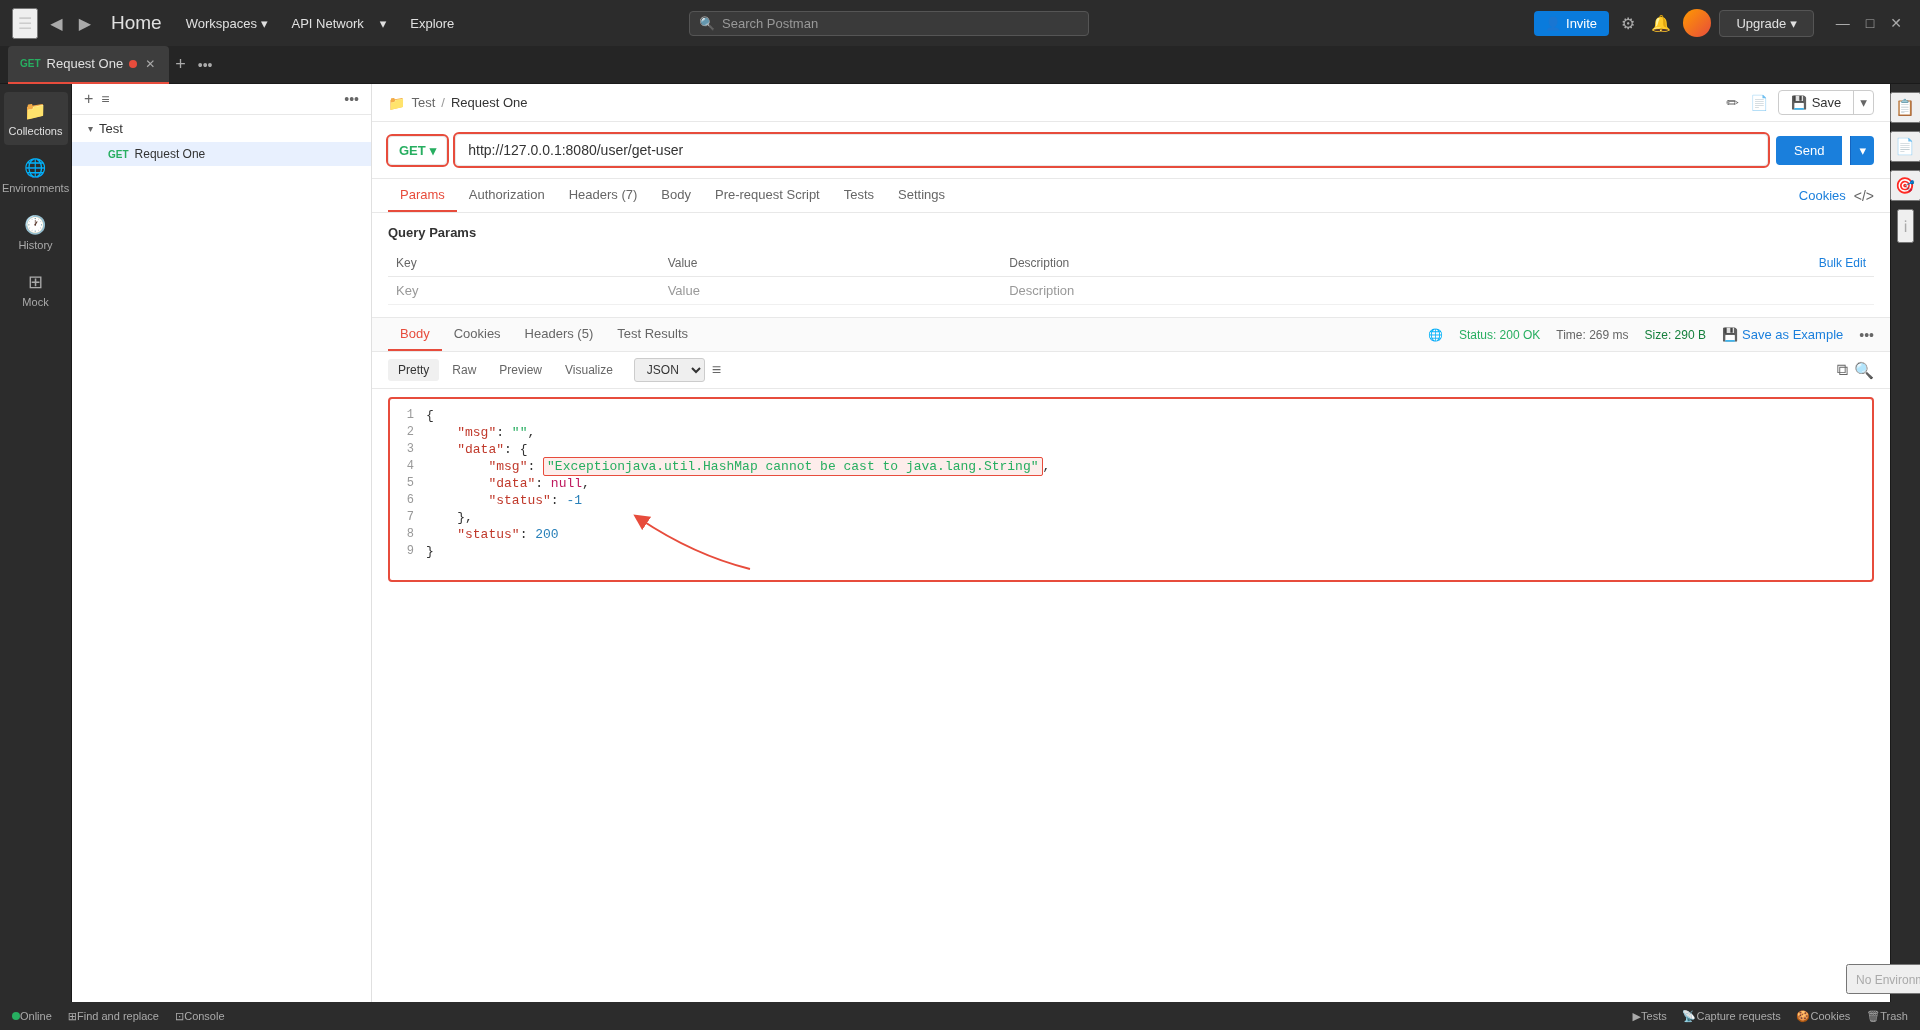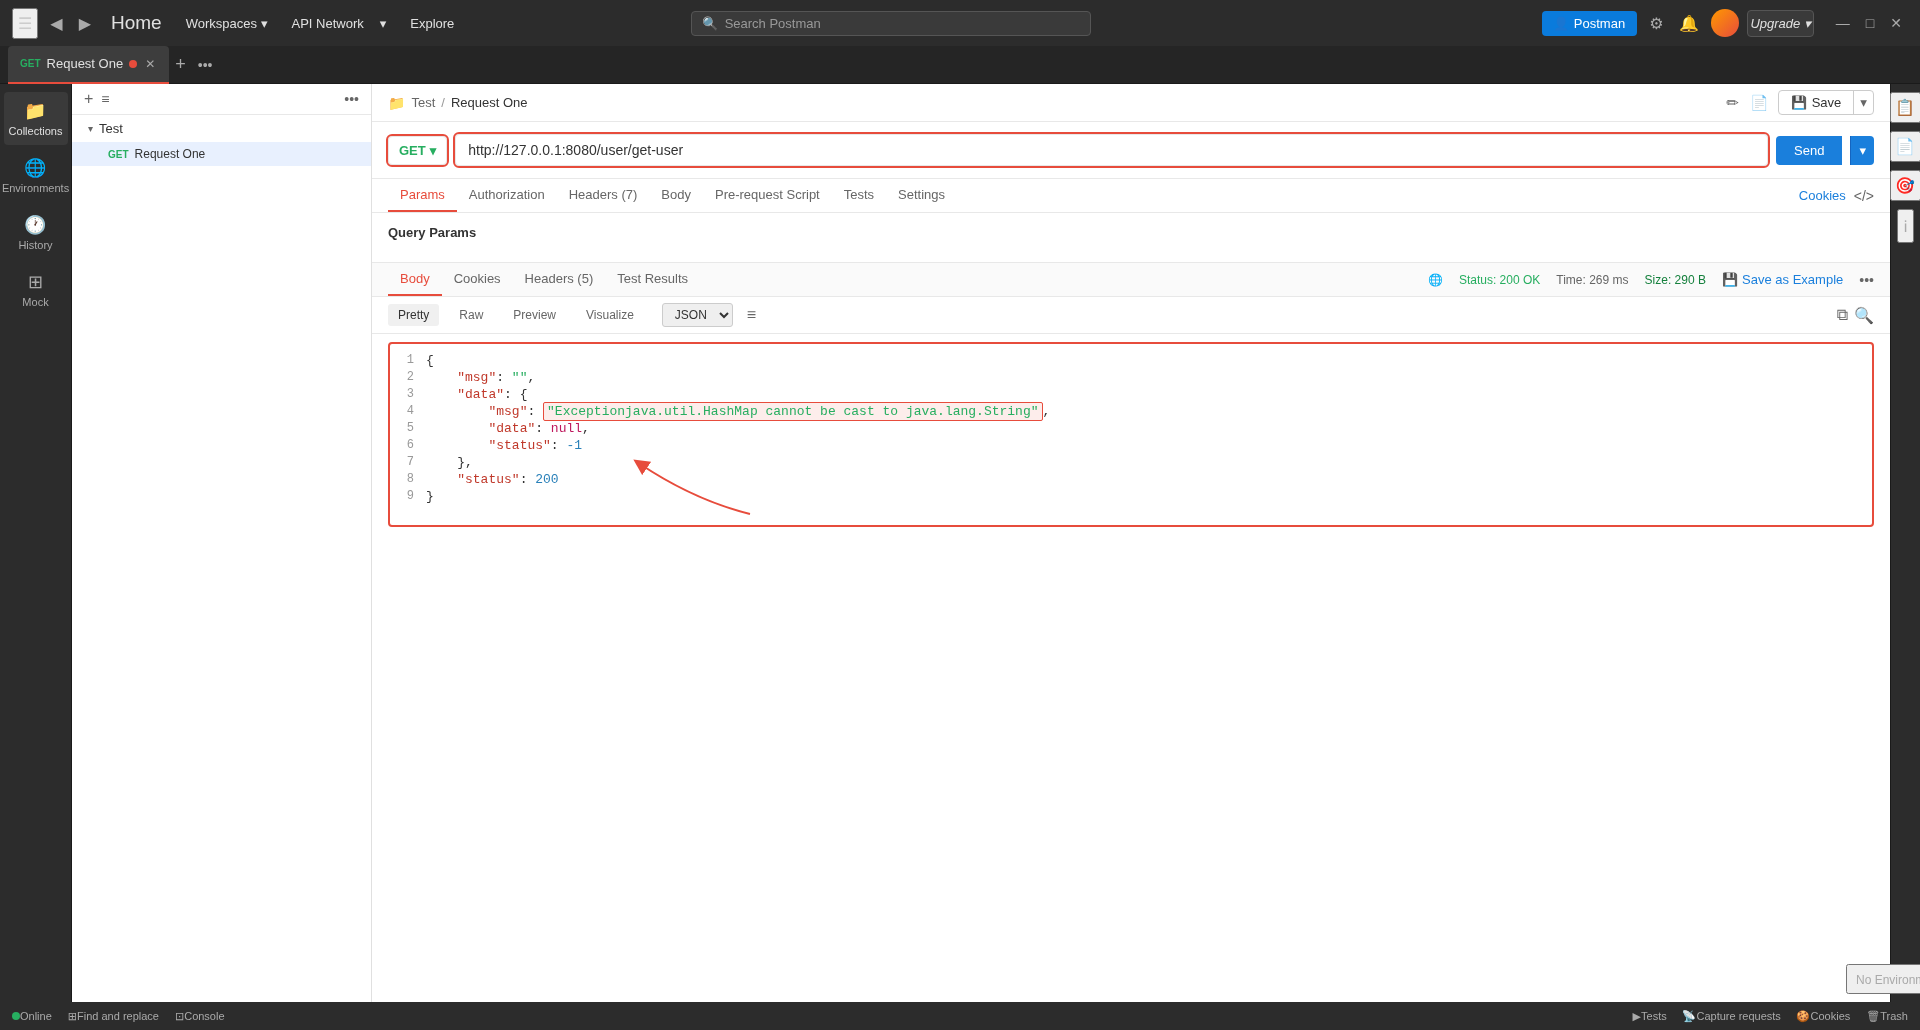--- a/index.html
+++ b/index.html
@@ -12,21 +12,21 @@
     .topbar-home { color: #e0e0e0; font-size: 19px; cursor: pointer; padding: 4px 8px; }
     .topbar-workspaces { color: #e0e0e0; font-size: 13px; cursor: pointer; padding: 4px 8px; display: flex; align-items: center; gap: 4px; }
     .topbar-api-network { color: #e0e0e0; font-size: 13px; cursor: pointer; padding: 4px 8px; display: flex; align-items: center; gap: 16px; }
     .topbar-explore { color: #e0e0e0; font-size: 13px; cursor: pointer; padding: 4px 8px; }
     .search-bar { flex: 1; max-width: 400px; margin: 0 auto; background: #3a3a3a; border: 1px solid #555; border-radius: 4px; display: flex; align-items: center; padding: 4px 10px; gap: 6px; cursor: pointer; }
     .search-bar span { color: #999; font-size: 13px; }
     .topbar-right { display: flex; align-items: center; gap: 8px; margin-left: auto; }
     .invite-btn { background: #0a7bdc; color: white; border: none; border-radius: 4px; padding: 5px 12px; font-size: 13px; cursor: pointer; display: flex; align-items: center; gap: 4px; }
     .topbar-icon-btn { background: none; border: none; color: #aaa; font-size: 16px; cursor: pointer; padding: 4px; }
     .avatar { width: 28px; height: 28px; border-radius: 50%; background: linear-gradient(135deg, #f90, #e74c3c); display: flex; align-items: center; justify-content: center; font-size: 10px; color: white; }
-    .upgrade-btn { background: #3a3a3a; color: #e0e0e0; border: 1px solid #555; border-radius: 4px; padding: 5px 2px; font-size: 13px; cursor: pointer; display: flex; align-items: center; gap: 4px; font-style: italic; }
+    .upgrade-btn { background: #3a3a3a; color: #e0e0e0; border: 1px solid #555; border-radius: 4px; padding: 5px 16px; font-size: 13px; cursor: pointer; display: flex; align-items: center; gap: 4px; }
     .window-controls { display: flex; gap: 4px; margin-left: 8px; }
     .win-btn { background: none; border: none; color: #aaa; font-size: 14px; cursor: pointer; padding: 2px 6px; }
 
     
     .tabs-bar { display: flex; align-items: center; background: #252525; height: 38px; padding: 0 8px; gap: 0; border-bottom: 1px solid #1a1a1a; }
     .tab-item { display: flex; align-items: center; gap: 6px; padding: 0 12px; height: 38px; background: #3d3d3d; border-radius: 4px 4px 0 0; color: #e0e0e0; font-size: 13px; cursor: pointer; position: relative; border-bottom: 2px solid #e74c3c; }
     .tab-method-badge { font-size: 10px; color: #27ae60; font-weight: bold; }
     .tab-dot { width: 8px; height: 8px; border-radius: 50%; background: #e74c3c; }
     .tab-close { background: none; border: none; color: #aaa; cursor: pointer; font-size: 12px; padding: 0 2px; }
     .tab-plus { background: none; border: none; color: #aaa; cursor: pointer; font-size: 18px; padding: 0 6px; }
@@ -103,21 +103,21 @@
     .resp-tab { padding: 8px 12px; font-size: 13px; cursor: pointer; color: #666; border-bottom: 2px solid transparent; }
     .resp-tab.active { color: #e74c3c; border-bottom: 2px solid #e74c3c; }
     .resp-status { margin-left: auto; display: flex; align-items: center; gap: 16px; font-size: 12px; }
     .status-ok { color: #27ae60; font-weight: 500; }
     .status-time { color: #666; }
     .status-size { color: #15803d; }
     .save-example-btn { background: none; border: none; font-size: 13px; color: #1a7fdc; cursor: pointer; display: flex; align-items: center; gap: 4px; }
     .resp-more-btn { background: none; border: none; font-size: 14px; cursor: pointer; color: #666; }
 
     
-    .resp-format { display: flex; align-items: center; padding: 6px 16px; gap: 10px; border-bottom: 1px solid #e8e8e8; }
+    .resp-format { display: flex; align-items: center; padding: 6px 16px; gap: 3px; border-bottom: 1px solid #e8e8e8; }
     .fmt-tab { padding: 4px 10px; font-size: 12px; cursor: pointer; color: #666; border-radius: 3px; }
     .fmt-tab.active { background: #f0f0f0; color: #333; }
     .fmt-select { border: 1px solid #ccc; border-radius: 3px; padding: 3px 8px; font-size: 12px; cursor: pointer; color: #333; margin-left: 8px; }
     .fmt-icon-btn { background: none; border: none; font-size: 16px; cursor: pointer; color: #666; margin-left: 4px; }
     .resp-action-btns { margin-left: auto; display: flex; gap: 6px; }
     .resp-action-btn { background: none; border: none; font-size: 16px; cursor: pointer; color: #666; }
 
     
     .code-area { flex: 1; padding: 8px 0; font-family: 'Courier New', monospace; font-size: 13px; overflow: auto; position: relative; border: 2px solid #e74c3c; margin: 8px 16px; border-radius: 4px; }
     .code-line { display: flex; padding: 1px 0; }
@@ -155,21 +155,21 @@
     <span>▾</span>
   </span>
   <span class="topbar-explore">Explore</span>
   <div class="search-bar">
     <span>🔍</span>
     <span>Search Postman</span>
   </div>
   <div class="topbar-right">
     <button class="invite-btn">
       <span>👤</span>
-      <span>Postman</span>
+      <span>Invite</span>
     </button>
     <button class="topbar-icon-btn">⚙</button>
     <button class="topbar-icon-btn">🔔</button>
     <div class="avatar"></div>
     <button class="upgrade-btn">
       <span>Upgrade</span>
       <span>▾</span>
     </button>
     <div class="window-controls">
       <button class="win-btn">—</button>
@@ -266,20 +266,41 @@
       <span class="req-tab">Tests</span>
       <span class="req-tab">Settings</span>
       <div class="req-tab-right">
         <span class="cookies-link">Cookies</span>
         <button class="code-btn">&lt;/&gt;</button>
       </div>
     </div>
 
     <div class="params-section">
       <div class="params-title">Query Params</div>
+      <table class="params-table">
+        <thead>
+          <tr>
+            <th><span>Key</span></th>
+            <th><span>Value</span></th>
+            <th>
+              <span>Description</span>
+              <span style="float:right">
+                <button class="bulk-edit-btn">Bulk Edit</button>
+              </span>
+            </th>
+          </tr>
+        </thead>
+        <tbody>
+          <tr>
+            <td>Key</td>
+            <td>Value</td>
+            <td>Description</td>
+          </tr>
+        </tbody>
+      </table>
     </div>
 
     <div class="response-section">
 
       <div class="resp-tabs">
         <span class="resp-tab active">Body</span>
         <span class="resp-tab">Cookies</span>
         <span class="resp-tab">Headers (5)</span>
         <span class="resp-tab">Test Results</span>
         <div class="resp-status">

